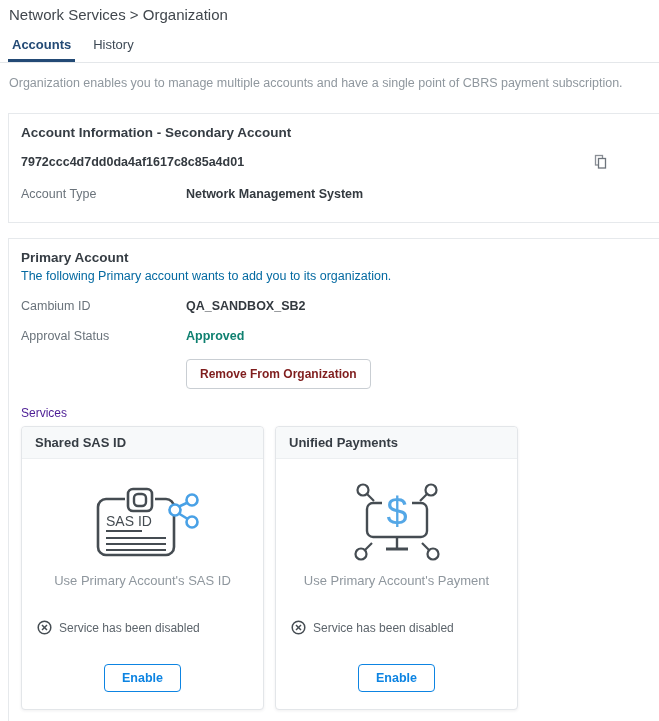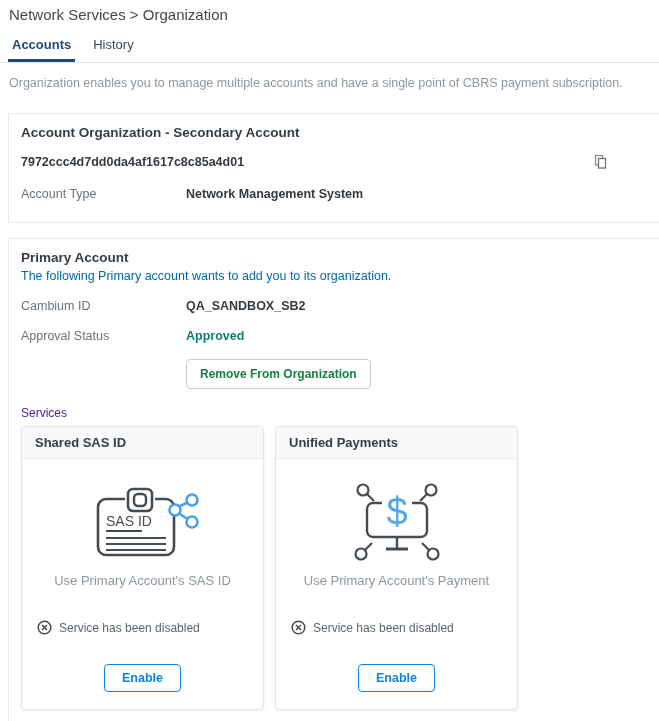--- a/index.html
+++ b/index.html
@@ -73,21 +73,21 @@
     margin-left: auto; margin-right: 50px;
     background: none; border: none; padding: 2px; cursor: pointer;
     display: flex; align-items: center;
   }
 
   .remove-btn {
     background: #fff;
     border: 1px solid #c9ced3;
     border-radius: 4px;
     font-family: "Liberation Sans", sans-serif;
-    font-weight: bold; font-size: 12px; color: #15803d;
+    font-weight: bold; font-size: 12px; color: #7f1d1d;
     padding: 7px 13px;
     margin: 8px 0 2px 177px;
     cursor: pointer;
   }
 
   .services-label {
     color: #4c1d95; font-size: 12px;
     margin: 15px 0 6px 12px;
   }
 
@@ -140,21 +140,21 @@
 <h1 class="page-title">Network Services &gt; Organization</h1>
 
 <div class="tabs">
   <div class="tab active">Accounts</div>
   <div class="tab">History</div>
 </div>
 
 <p class="page-desc">Organization enables you to manage multiple accounts and have a single point of CBRS payment subscription.</p>
 
 <section class="panel panel-account">
-  <h2 class="panel-title">Account Organization - Secondary Account</h2>
+  <h2 class="panel-title">Account Information - Secondary Account</h2>
 
   <div class="info-row">
     <span class="info-value">7972ccc4d7dd0da4af1617c8c85a4d01</span>
     <button class="copy-btn">
       <span style="display:flex;">
         <svg width="13" height="15" viewBox="0 0 13 15" fill="none">
           <rect x="1.5" y="1.5" width="7" height="9.5" stroke="#8a8f96" stroke-width="1.3"></rect>
           <rect x="4.5" y="4.5" width="7" height="9.5" fill="#ffffff" stroke="#6d747c" stroke-width="1.3"></rect>
         </svg>
       </span>

